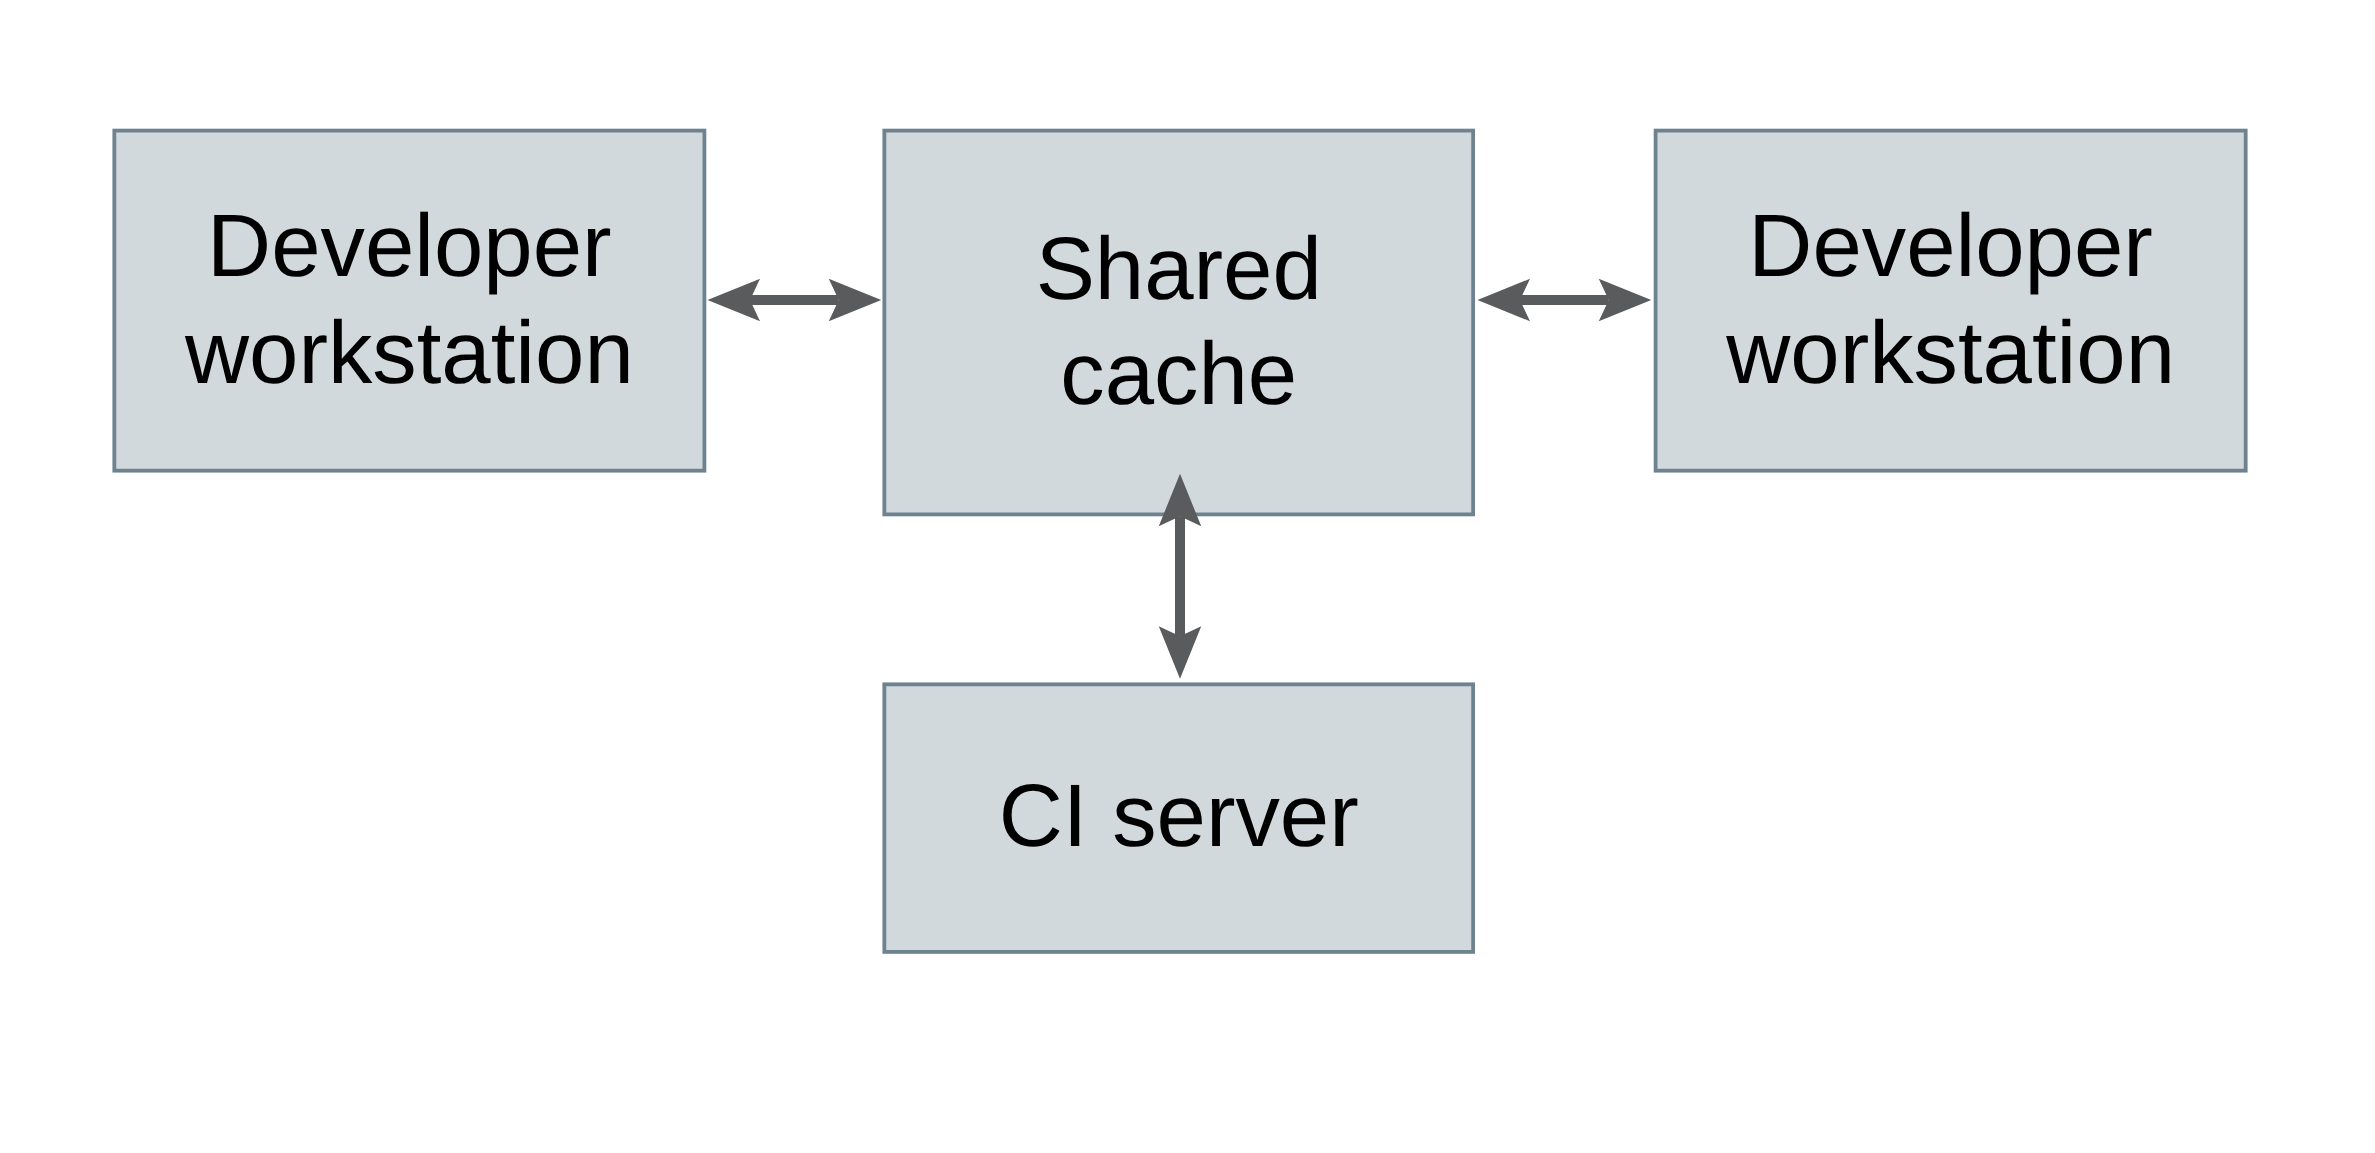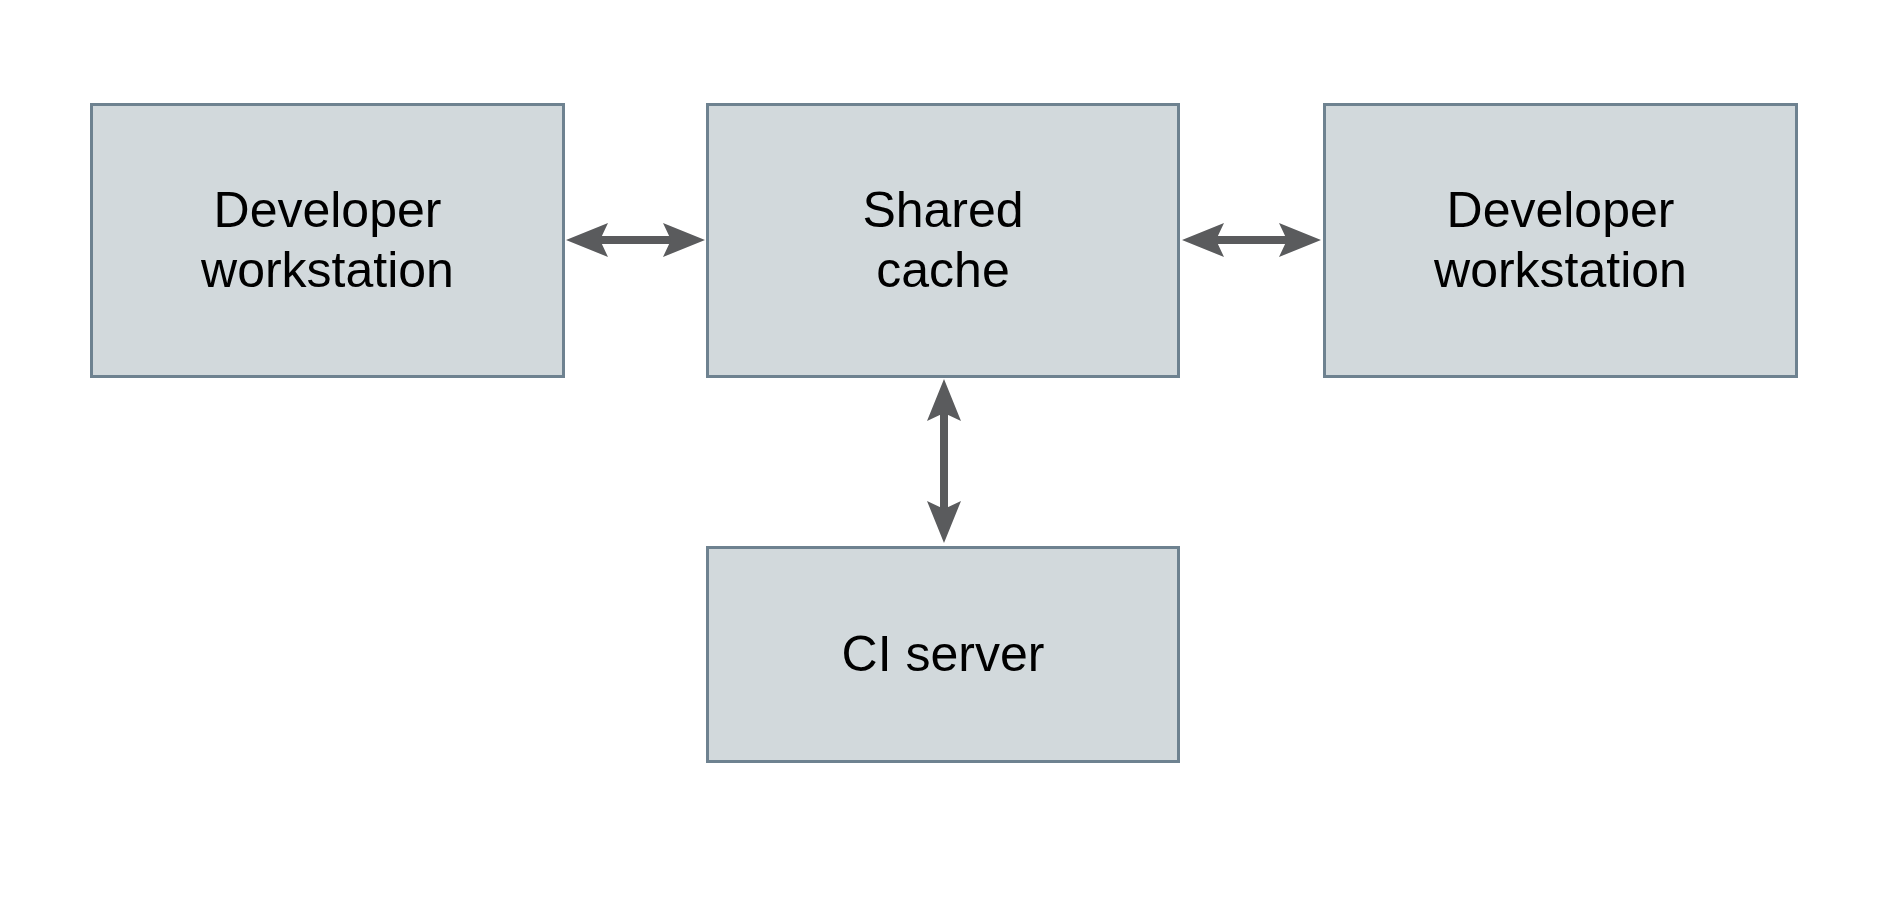--- a/index.html
+++ b/index.html
@@ -18,29 +18,29 @@
   .node {
     position: absolute;
     box-sizing: border-box;
     background: var(--node-fill, #d2d9dc);
     border: 3px solid var(--node-border, #6e8290);
     display: flex;
     align-items: center;
     justify-content: center;
     text-align: center;
     color: var(--text, #000000);
-    font-size: 50px;
+    font-size: 71px;
     line-height: 1.19;
     letter-spacing: 0px;
   }
   .node .label {
     white-space: pre-line;
   }
   .pos-dev-left      { left: 90px;   top: 103px; width: 475px; height: 275px; }
-  .pos-shared-cache  { left: 706px;  top: 103px; width: 474px; height: 275px; }
+  .pos-shared-cache  { left: 706px;  top: 103px; width: 474px; height: 310px; }
   .pos-dev-right     { left: 1323px; top: 103px; width: 475px; height: 275px; }
   .pos-ci-server     { left: 706px;  top: 546px; width: 474px; height: 217px; }
   .edges-layer {
     position: absolute;
     left: 0;
     top: 0;
     width: 1900px;
     height: 922px;
     pointer-events: none;
   }

